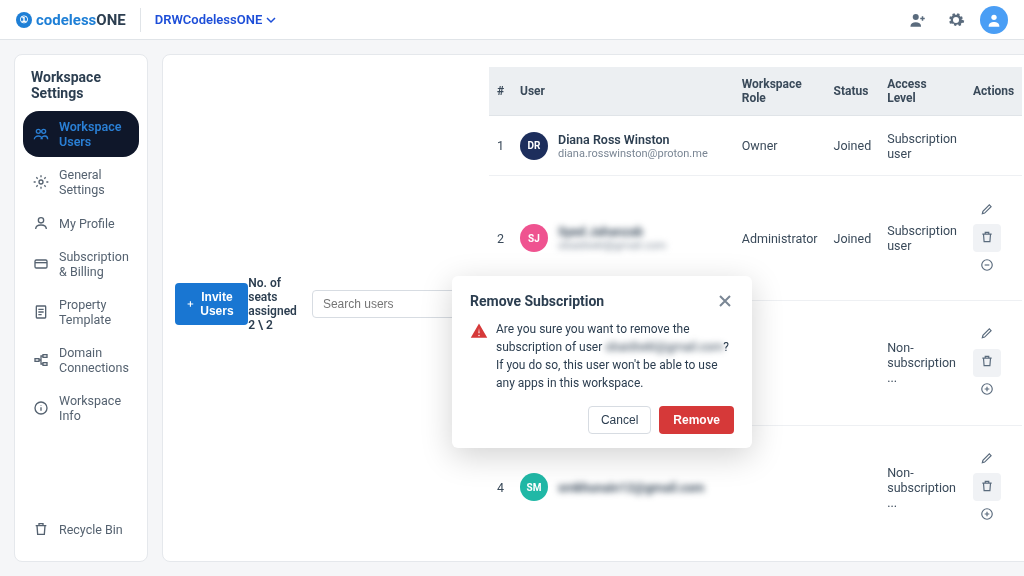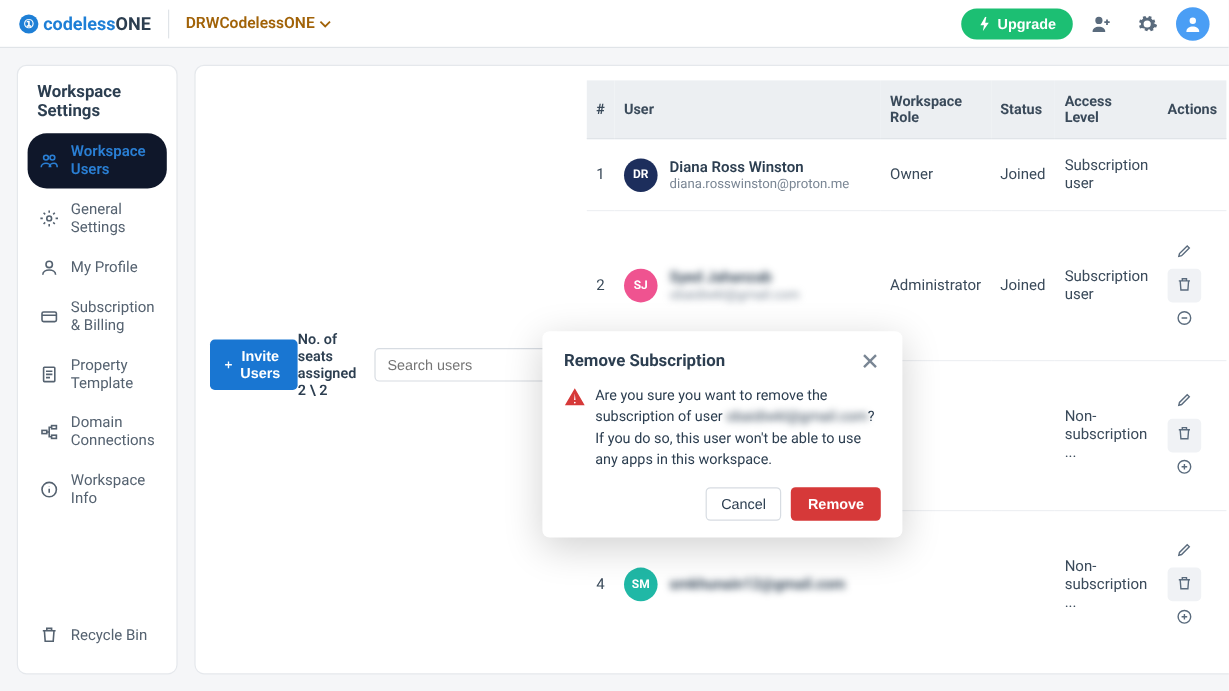--- a/index.html
+++ b/index.html
@@ -4,21 +4,21 @@
 <style>
 * { box-sizing: border-box; margin: 0; padding: 0; }
 body { font-family: -apple-system, BlinkMacSystemFont, "Segoe UI", Roboto, sans-serif; background: #f5f6f8; color: #2c3e50; font-size: 13px; width: 1024px; height: 576px; overflow: hidden; position: relative; }
 
 
 .topbar { height: 40px; background: #fff; border-bottom: 1px solid #e0e4e8; display: flex; align-items: center; padding: 0 16px; }
 .logo { display: flex; align-items: center; font-weight: 700; font-size: 15px; color: #1e7fd6; }
 .logo-mark { width: 16px; height: 16px; border-radius: 50%; background: #1e7fd6; margin-right: 4px; display: inline-flex; align-items: center; justify-content: center; color: #fff; font-size: 10px; font-weight: 900; }
 .logo .one { color: #2c3e50; font-weight: 700; }
 .topbar-divider { width: 1px; height: 24px; background: #e0e4e8; margin: 0 14px; }
-.workspace-picker { display: flex; align-items: center; font-weight: 600; font-size: 13px; color: #a16207; cursor: pointer; }
+.workspace-picker { display: flex; align-items: center; font-weight: 600; font-size: 13px; color: #1d4ed8; cursor: pointer; }
 .chevron-down { margin-left: 4px; }
 .topbar-spacer { flex: 1; }
 .upgrade-btn { background: #1cbf73; color: #fff; border: none; border-radius: 16px; padding: 6px 14px; font-size: 12px; font-weight: 600; display: flex; align-items: center; cursor: pointer; }
 .upgrade-btn svg { margin-right: 4px; }
 .topbar-icon-btn { width: 28px; height: 28px; display: flex; align-items: center; justify-content: center; margin-left: 10px; cursor: pointer; color: #5a6b7d; }
 .avatar-circle { width: 28px; height: 28px; border-radius: 50%; background: #4a9ef5; color: #fff; display: flex; align-items: center; justify-content: center; margin-left: 10px; cursor: pointer; }
 
 
 .content { display: flex; height: calc(576px - 40px); }
 .sidebar { width: 154px; background: #fff; border: 1px solid #e5e8ec; border-radius: 8px; margin: 14px 0 14px 14px; padding: 14px 8px; display: flex; flex-direction: column; }
@@ -78,26 +78,20 @@
       <span class="one">ONE</span>
   </div>
   <div class="topbar-divider"></div>
   <div class="workspace-picker">
     <span>DRWCodelessONE</span>
     <svg class="chevron-down" width="10" height="10" viewBox="0 0 10 10">
         <path d="M1 3l4 4 4-4" fill="none" stroke="currentColor" stroke-width="1.5"></path>
       </svg>
   </div>
   <div class="topbar-spacer"></div>
-  <button class="upgrade-btn">
-    <svg width="12" height="12" viewBox="0 0 12 12">
-        <path d="M6 0L2 7h3l-1 5 5-7H6l1-5z" fill="#fff"></path>
-      </svg>
-    <span>Upgrade</span>
-  </button>
   <div class="topbar-icon-btn">
     <svg width="18" height="18" viewBox="0 0 24 24" fill="currentColor">
         <circle cx="9" cy="8" r="4"></circle>
         <path d="M2 20c0-3 3-5 7-5s7 2 7 5v1H2z"></path>
         <path d="M18 7v6M15 10h6" stroke="currentColor" stroke-width="2" fill="none"></path>
       </svg>
   </div>
   <div class="topbar-icon-btn">
     <svg width="18" height="18" viewBox="0 0 24 24" fill="currentColor">
         <path d="M12 8a4 4 0 100 8 4 4 0 000-8zm9 4l2 1-1 3-2-.5a8 8 0 01-1.5 1.5l.5 2-3 1-1-2h-2l-1 2-3-1 .5-2A8 8 0 016 16.5L4 17l-1-3 2-1v-2l-2-1 1-3 2 .5A8 8 0 017.5 6L7 4l3-1 1 2h2l1-2 3 1-.5 2A8 8 0 0118 7.5l2-.5 1 3-2 1z"></path>

